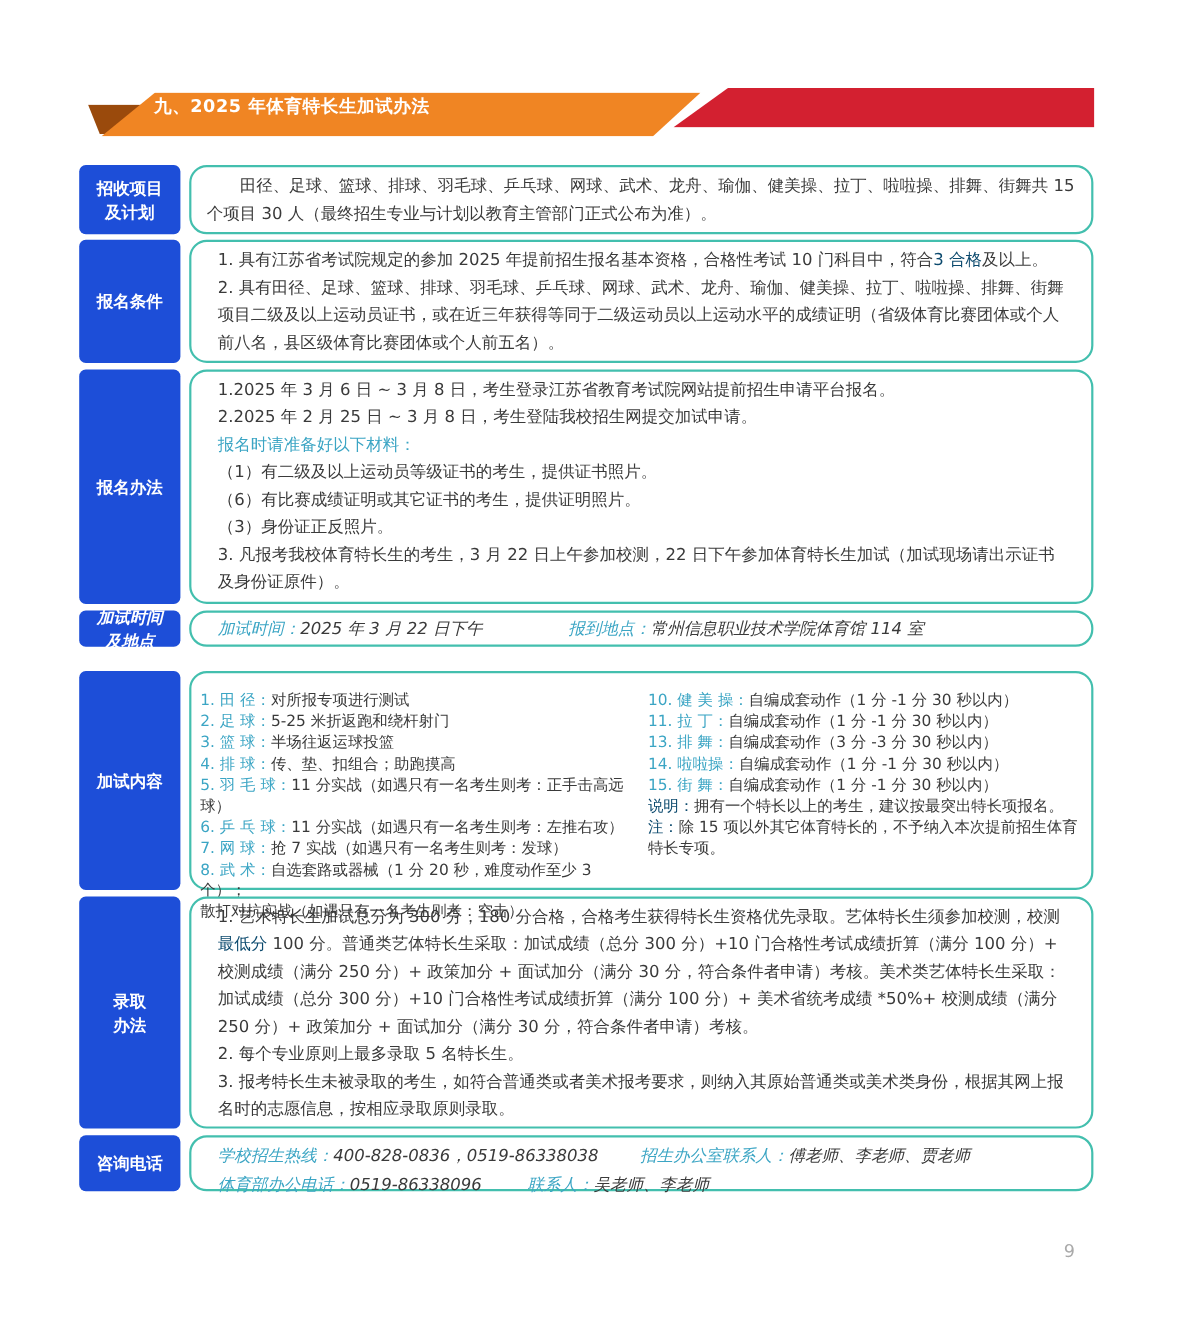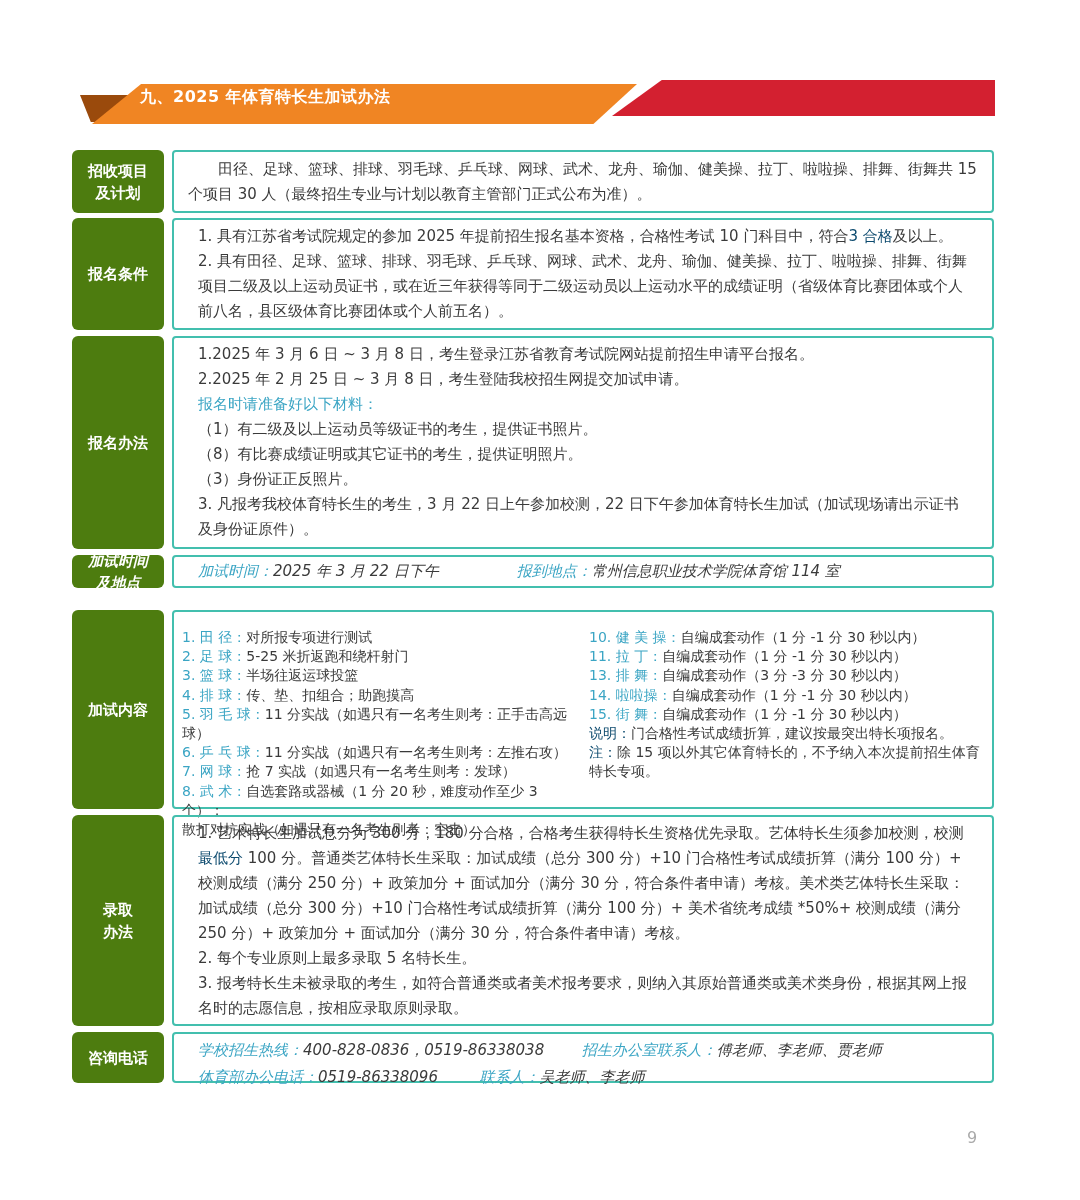--- a/index.html
+++ b/index.html
@@ -25,26 +25,26 @@
       clip-path: polygon(13% 0, 100% 0, 100% 100%, 0 100%);
     }
     .banner .title {
       position: absolute; left: 60px; top: 7px; color: #ffffff;
       font-size: 16px; font-weight: bold; letter-spacing: 0.5px; white-space: nowrap;
     }
 
     .row { position: absolute; left: 72px; width: 922px; display: flex; gap: 8px; }
     .label {
       width: 92px; flex: 0 0 92px;
-      background: #4d7c0f; color: #ffffff; border-radius: 6px;
+      background: #1d4ed8; color: #ffffff; border-radius: 6px;
       display: flex; align-items: center; justify-content: center; text-align: center;
       font-weight: bold; font-size: 15px; line-height: 22px; white-space: pre-line;
     }
     .box {
-      flex: 1; border: 2.5px solid #43bfae; border-radius: 4px; box-sizing: border-box;
+      flex: 1; border: 2.5px solid #43bfae; border-radius: 16px; box-sizing: border-box;
       padding: 4px 24px; font-size: 15px; line-height: 25px; color: #3a3a3a;
     }
     .teal { color: #3ba5c4; }
     .red-t { color: #0c4a6e; }
     p { margin: 0; }
 
     .two-col { display: flex; padding: 16px 8px; font-size: 14px; line-height: 19.2px; }
     .two-col .col { flex: 1; }
 
     .page-num {
@@ -77,21 +77,21 @@
   </div>
 </div>
 
 <div class="row" style="top:336px;height:213px;">
   <div class="label">报名办法</div>
   <div class="box">
     <p>1.2025 年 3 月 6 日 ~ 3 月 8 日，考生登录江苏省教育考试院网站提前招生申请平台报名。</p>
     <p>2.2025 年 2 月 25 日 ~ 3 月 8 日，考生登陆我校招生网提交加试申请。</p>
     <p class="teal">报名时请准备好以下材料：</p>
     <p>（1）有二级及以上运动员等级证书的考生，提供证书照片。</p>
-    <p>（8）有比赛成绩证明或其它证书的考生，提供证明照片。</p>
+    <p>（6）有比赛成绩证明或其它证书的考生，提供证明照片。</p>
     <p>（3）身份证正反照片。</p>
     <p>3. 凡报考我校体育特长生的考生，3 月 22 日上午参加校测，22 日下午参加体育特长生加试（加试现场请出示证书及身份证原件）。</p>
   </div>
 </div>
 
 <div class="row" style="top:555px;height:33px;font-style:italic;">
   <div class="label">加试时间
 及地点</div>
   <div class="box" style="display:flex;align-items:center;">
     <span class="teal">加试时间：</span>
@@ -115,21 +115,21 @@
       <p><span class="teal">7. 网 球：</span><span>抢 7 实战（如遇只有一名考生则考：发球）</span></p>
       <p><span class="teal">8. 武 术：</span><span>自选套路或器械（1 分 20 秒，难度动作至少 3 个）；</span></p>
       <p><span class="teal"></span><span>散打对抗实战（如遇只有一名考生则考：空击）</span></p>
     </div>
     <div class="col" style="padding-left:12px;">
       <p><span class="teal">10. 健 美 操：</span><span>自编成套动作（1 分 -1 分 30 秒以内）</span></p>
       <p><span class="teal">11. 拉 丁：</span><span>自编成套动作（1 分 -1 分 30 秒以内）</span></p>
       <p><span class="teal">13. 排 舞：</span><span>自编成套动作（3 分 -3 分 30 秒以内）</span></p>
       <p><span class="teal">14. 啦啦操：</span><span>自编成套动作（1 分 -1 分 30 秒以内）</span></p>
       <p><span class="teal">15. 街 舞：</span><span>自编成套动作（1 分 -1 分 30 秒以内）</span></p>
-      <p><span class="red-t">说明：</span><span>门合格性考试成绩折算，建议按最突出特长项报名。</span></p>
+      <p><span class="red-t">说明：</span><span>拥有一个特长以上的考生，建议按最突出特长项报名。</span></p>
       <p><span class="red-t">注：</span><span>除 15 项以外其它体育特长的，不予纳入本次提前招生体育特长专项。</span></p>
     </div>
   </div>
 </div>
 
 <div class="row" style="top:815px;height:211px;">
   <div class="label">录取
 办法</div>
   <div class="box">
     <p><span>1. 艺术特长生加试总分为 300 分，180 分合格，合格考生获得特长生资格优先录取。艺体特长生须参加校测，校测</span><span class="red-t">最低分</span><span> 100 分。普通类艺体特长生采取：加试成绩（总分 300 分）+10 门合格性考试成绩折算（满分 100 分）+ 校测成绩（满分 250 分）+ 政策加分 + 面试加分（满分 30 分，符合条件者申请）考核。美术类艺体特长生采取：加试成绩（总分 300 分）+10 门合格性考试成绩折算（满分 100 分）+ 美术省统考成绩 *50%+ 校测成绩（满分 250 分）+ 政策加分 + 面试加分（满分 30 分，符合条件者申请）考核。</span></p>

